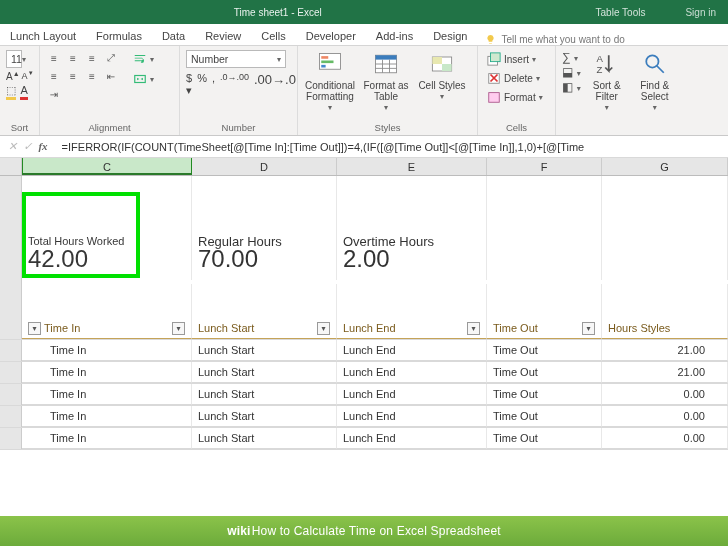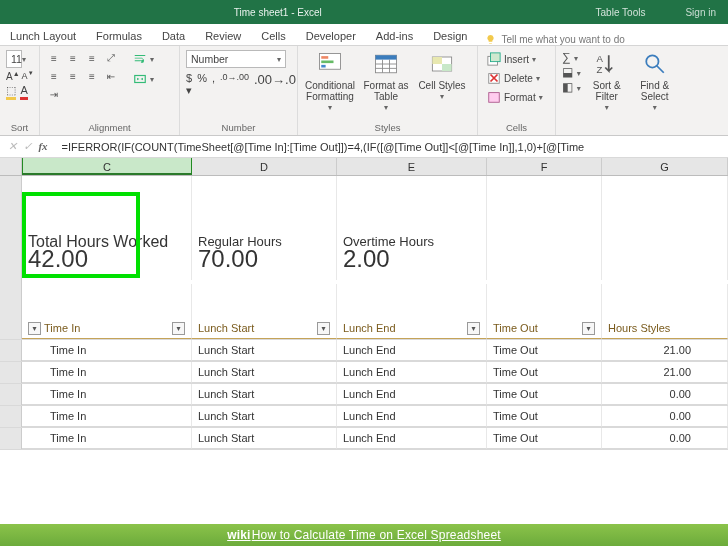--- a/index.html
+++ b/index.html
@@ -48,31 +48,31 @@
   .grid { position: relative; height: 356px; background:#fff; overflow:hidden; }
   .row { display:flex; height:20px; border-bottom:1px solid #d9d9d9; font-size:11px; color:#333; }
   .row .rowhdr { width:22px; background:#e6e6e6; border-right:1px solid #ccc; }
   .cell { border-right:1px solid #e8e8e8; padding:0 6px; display:flex; align-items:center; }
   .titlesrow .cell { height: 58px; align-items:flex-end; padding-bottom:4px; line-height:13px; }
   .bignums .cell { height: 42px; font-size:24px; font-weight:300; }
   .tblhdr { color:#7a5b1d; background:#fff; font-size:11px; }
   .tblhdr .cell { display:flex; justify-content:space-between; align-items:center; border-bottom: 1.5px solid #c5a358; }
   .filter { width:13px; height:13px; border:1px solid #9a9a9a; background:#f7f7f7; display:flex; align-items:center; justify-content:center; font-size:8px; color:#555; }
   .tblrow .cell { border-bottom:1px solid #d9d9d9; }
-  .tblrow .cell.num { justify-content:flex-end; padding-right:36px; }
+  .tblrow .cell.num { justify-content:flex-end; padding-right:22px; }
 
   
   .highlight { position:absolute; border:4px solid #00e000; background: rgba(255,255,255,0.02); }
 
   
   .sheettabs { height: 20px; border-top:1px solid #ccc; background:#f4f4f4; display:flex; align-items:center; font-size:10px; color:#555; padding-left: 22px; gap:8px; }
   .sheettabs .addsheet { width:16px; height:16px; border-radius:50%; border:1px solid #aaa; display:flex; align-items:center; justify-content:center; }
 
   
-  .wikihow { position:absolute; left:0; right:0; bottom:0; height:22px; background:linear-gradient(0deg,#6cab3b,#8bc34a); color:#fff; font-size:12px; display:flex; align-items:center; justify-content:center; font-weight:500; letter-spacing:.2px;text-decoration:underline; }
+  .wikihow { position:absolute; left:0; right:0; bottom:0; height:30px; background:linear-gradient(0deg,#6cab3b,#8bc34a); color:#fff; font-size:12px; display:flex; align-items:center; justify-content:center; font-weight:500; letter-spacing:.2px; }
   .wikihow b { font-weight:700; margin-right:1px; }
 
   
   .wC { width: 170px; }
   .wD { width: 145px; }
   .wE { width: 150px; }
   .wF { width: 115px; }
   .wG { width: 126px; }
 
   
@@ -293,21 +293,21 @@
       <div class="rowhdr"></div>
     <div class="cell wC"></div>
       <div class="cell wD"></div>
       <div class="cell wE"></div>
       <div class="cell wF"></div>
       <div class="cell wG"></div>
     </div>
 
   <div class="row titlesrow" style="height:44px;border-bottom:none">
     <div class="rowhdr"></div>
-    <div class="cell wC" style="color:#333;font-size:16px">Total Hours Worked</div>
+    <div class="cell wC" style="color:#333;font-size:11px">Total Hours Worked</div>
     <div class="cell wD" style="color:#333;font-size:13px">Regular Hours</div>
     <div class="cell wE" style="color:#333;font-size:13px">Overtime Hours</div>
     <div class="cell wF"></div>
       <div class="cell wG"></div>
   </div>
 
   <div class="row bignums" style="height:46px;border-bottom:none">
     <div class="rowhdr"></div>
     <div class="cell wC">42.00</div>
     <div class="cell wD">70.00</div>

